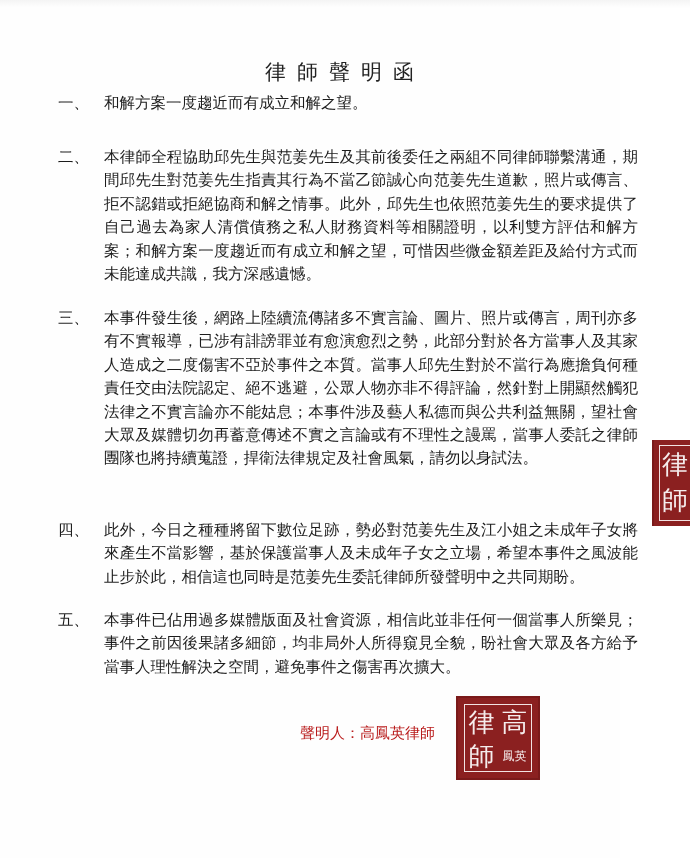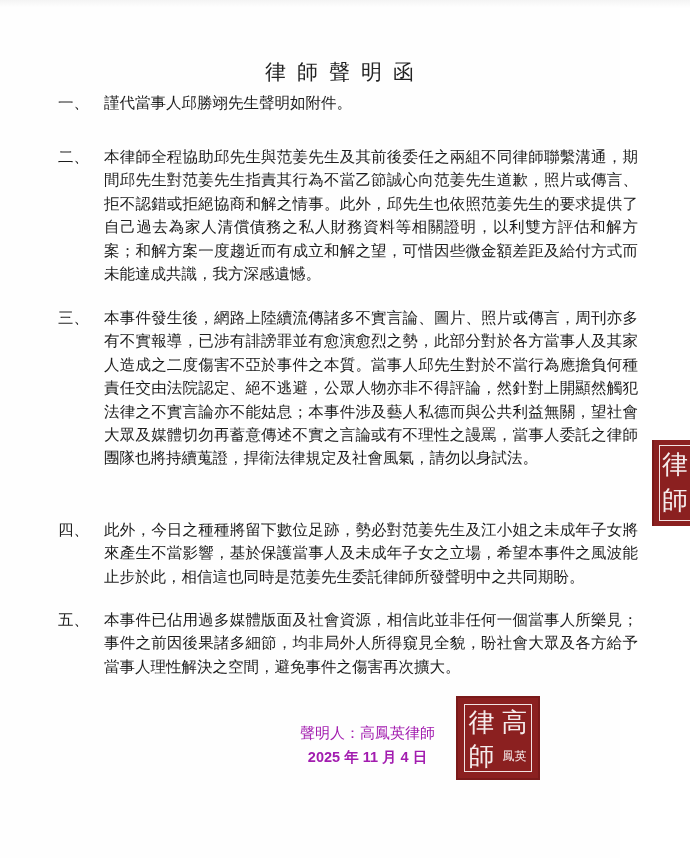--- a/index.html
+++ b/index.html
@@ -14,21 +14,21 @@
     font-size: 21px; letter-spacing: 11px; font-family: "DejaVu Serif", serif; color: #222;
   }
   .para { position: absolute; left: 58px; width: 580px; font-size: 15.5px; line-height: 23.4px; color: #1c1c1c; }
   .para .marker { position: absolute; left: 0; top: 0; width: 46px; }
   .para .body { margin-left: 46px; text-align: justify; text-justify: inter-character; }
   .p1 { top: 92px; }
   .p2 { top: 146px; }
   .p3 { top: 307px; }
   .p4 { top: 519px; }
   .p5 { top: 609px; }
-  .sig { position: absolute; left: 300px; top: 721px; font-size: 15px; line-height: 24px; color: #a21caf; text-align: center; }
+  .sig { position: absolute; left: 300px; top: 721px; font-size: 15px; line-height: 24px; color: #b91c1c; }
   .sig .date { font-family: "Liberation Sans", sans-serif; font-weight: bold; font-size: 14.5px; }
   .stamp {
     position: absolute; left: 456px; top: 696px; width: 84px; height: 84px;
     background: #8b2020; border: 2px solid #7a1a1a; box-sizing: border-box;
   }
   .stamp .inner {
     position: absolute; left: 6px; top: 6px; right: 6px; bottom: 6px; border: 1.5px solid #f2e2e2;
     display: grid; grid-template-columns: 1fr 1fr; grid-template-rows: 1fr 1fr;
   }
   .stamp .ch { color: #f5ecec; font-family: "DejaVu Serif", serif; font-size: 26px; line-height: 34px; text-align: center; }
@@ -43,21 +43,21 @@
 </head>
 <body>
 
 <div class="page">
   <div class="top-edge"></div>
 
   <div class="title">律師聲明函</div>
 
   <div class="para p1">
     <span class="marker">一、</span>
-    <div class="body">謹代當事人邱勝翊先生聲明如附件。</div>
+    <div class="body">和解方案一度趨近而有成立和解之望。</div>
   </div>
 
   <div class="para p2">
     <span class="marker">二、</span>
     <div class="body">本律師全程協助邱先生與范姜先生及其前後委任之兩組不同律師聯繫溝通，期間邱先生對范姜先生指責其行為不當乙節誠心向范姜先生道歉，照片或傳言、拒不認錯或拒絕協商和解之情事。此外，邱先生也依照范姜先生的要求提供了自己過去為家人清償債務之私人財務資料等相關證明，以利雙方評估和解方案；和解方案一度趨近而有成立和解之望，可惜因些微金額差距及給付方式而未能達成共識，我方深感遺憾。</div>
   </div>
 
   <div class="para p3">
     <span class="marker">三、</span>
     <div class="body">本事件發生後，網路上陸續流傳諸多不實言論、圖片、照片或傳言，周刊亦多有不實報導，已涉有誹謗罪並有愈演愈烈之勢，此部分對於各方當事人及其家人造成之二度傷害不亞於事件之本質。當事人邱先生對於不當行為應擔負何種責任交由法院認定、絕不逃避，公眾人物亦非不得評論，然針對上開顯然觸犯法律之不實言論亦不能姑息；本事件涉及藝人私德而與公共利益無關，望社會大眾及媒體切勿再蓄意傳述不實之言論或有不理性之謾罵，當事人委託之律師團隊也將持續蒐證，捍衛法律規定及社會風氣，請勿以身試法。</div>
@@ -68,21 +68,20 @@
     <div class="body">此外，今日之種種將留下數位足跡，勢必對范姜先生及江小姐之未成年子女將來產生不當影響，基於保護當事人及未成年子女之立場，希望本事件之風波能止步於此，相信這也同時是范姜先生委託律師所發聲明中之共同期盼。</div>
   </div>
 
   <div class="para p5">
     <span class="marker">五、</span>
     <div class="body">本事件已佔用過多媒體版面及社會資源，相信此並非任何一個當事人所樂見；事件之前因後果諸多細節，均非局外人所得窺見全貌，盼社會大眾及各方給予當事人理性解決之空間，避免事件之傷害再次擴大。</div>
   </div>
 
   <div class="sig">
     <div>聲明人：高鳳英律師</div>
-    <div class="date">2025 年 11 月 4 日</div>
   </div>
 
   <div class="stamp">
     <div class="inner">
       <span class="ch">律</span>
       <span class="ch">高</span>
       <span class="ch">師</span>
       <span class="ch" style="font-size:12px;">鳳英</span>
     </div>
   </div>

